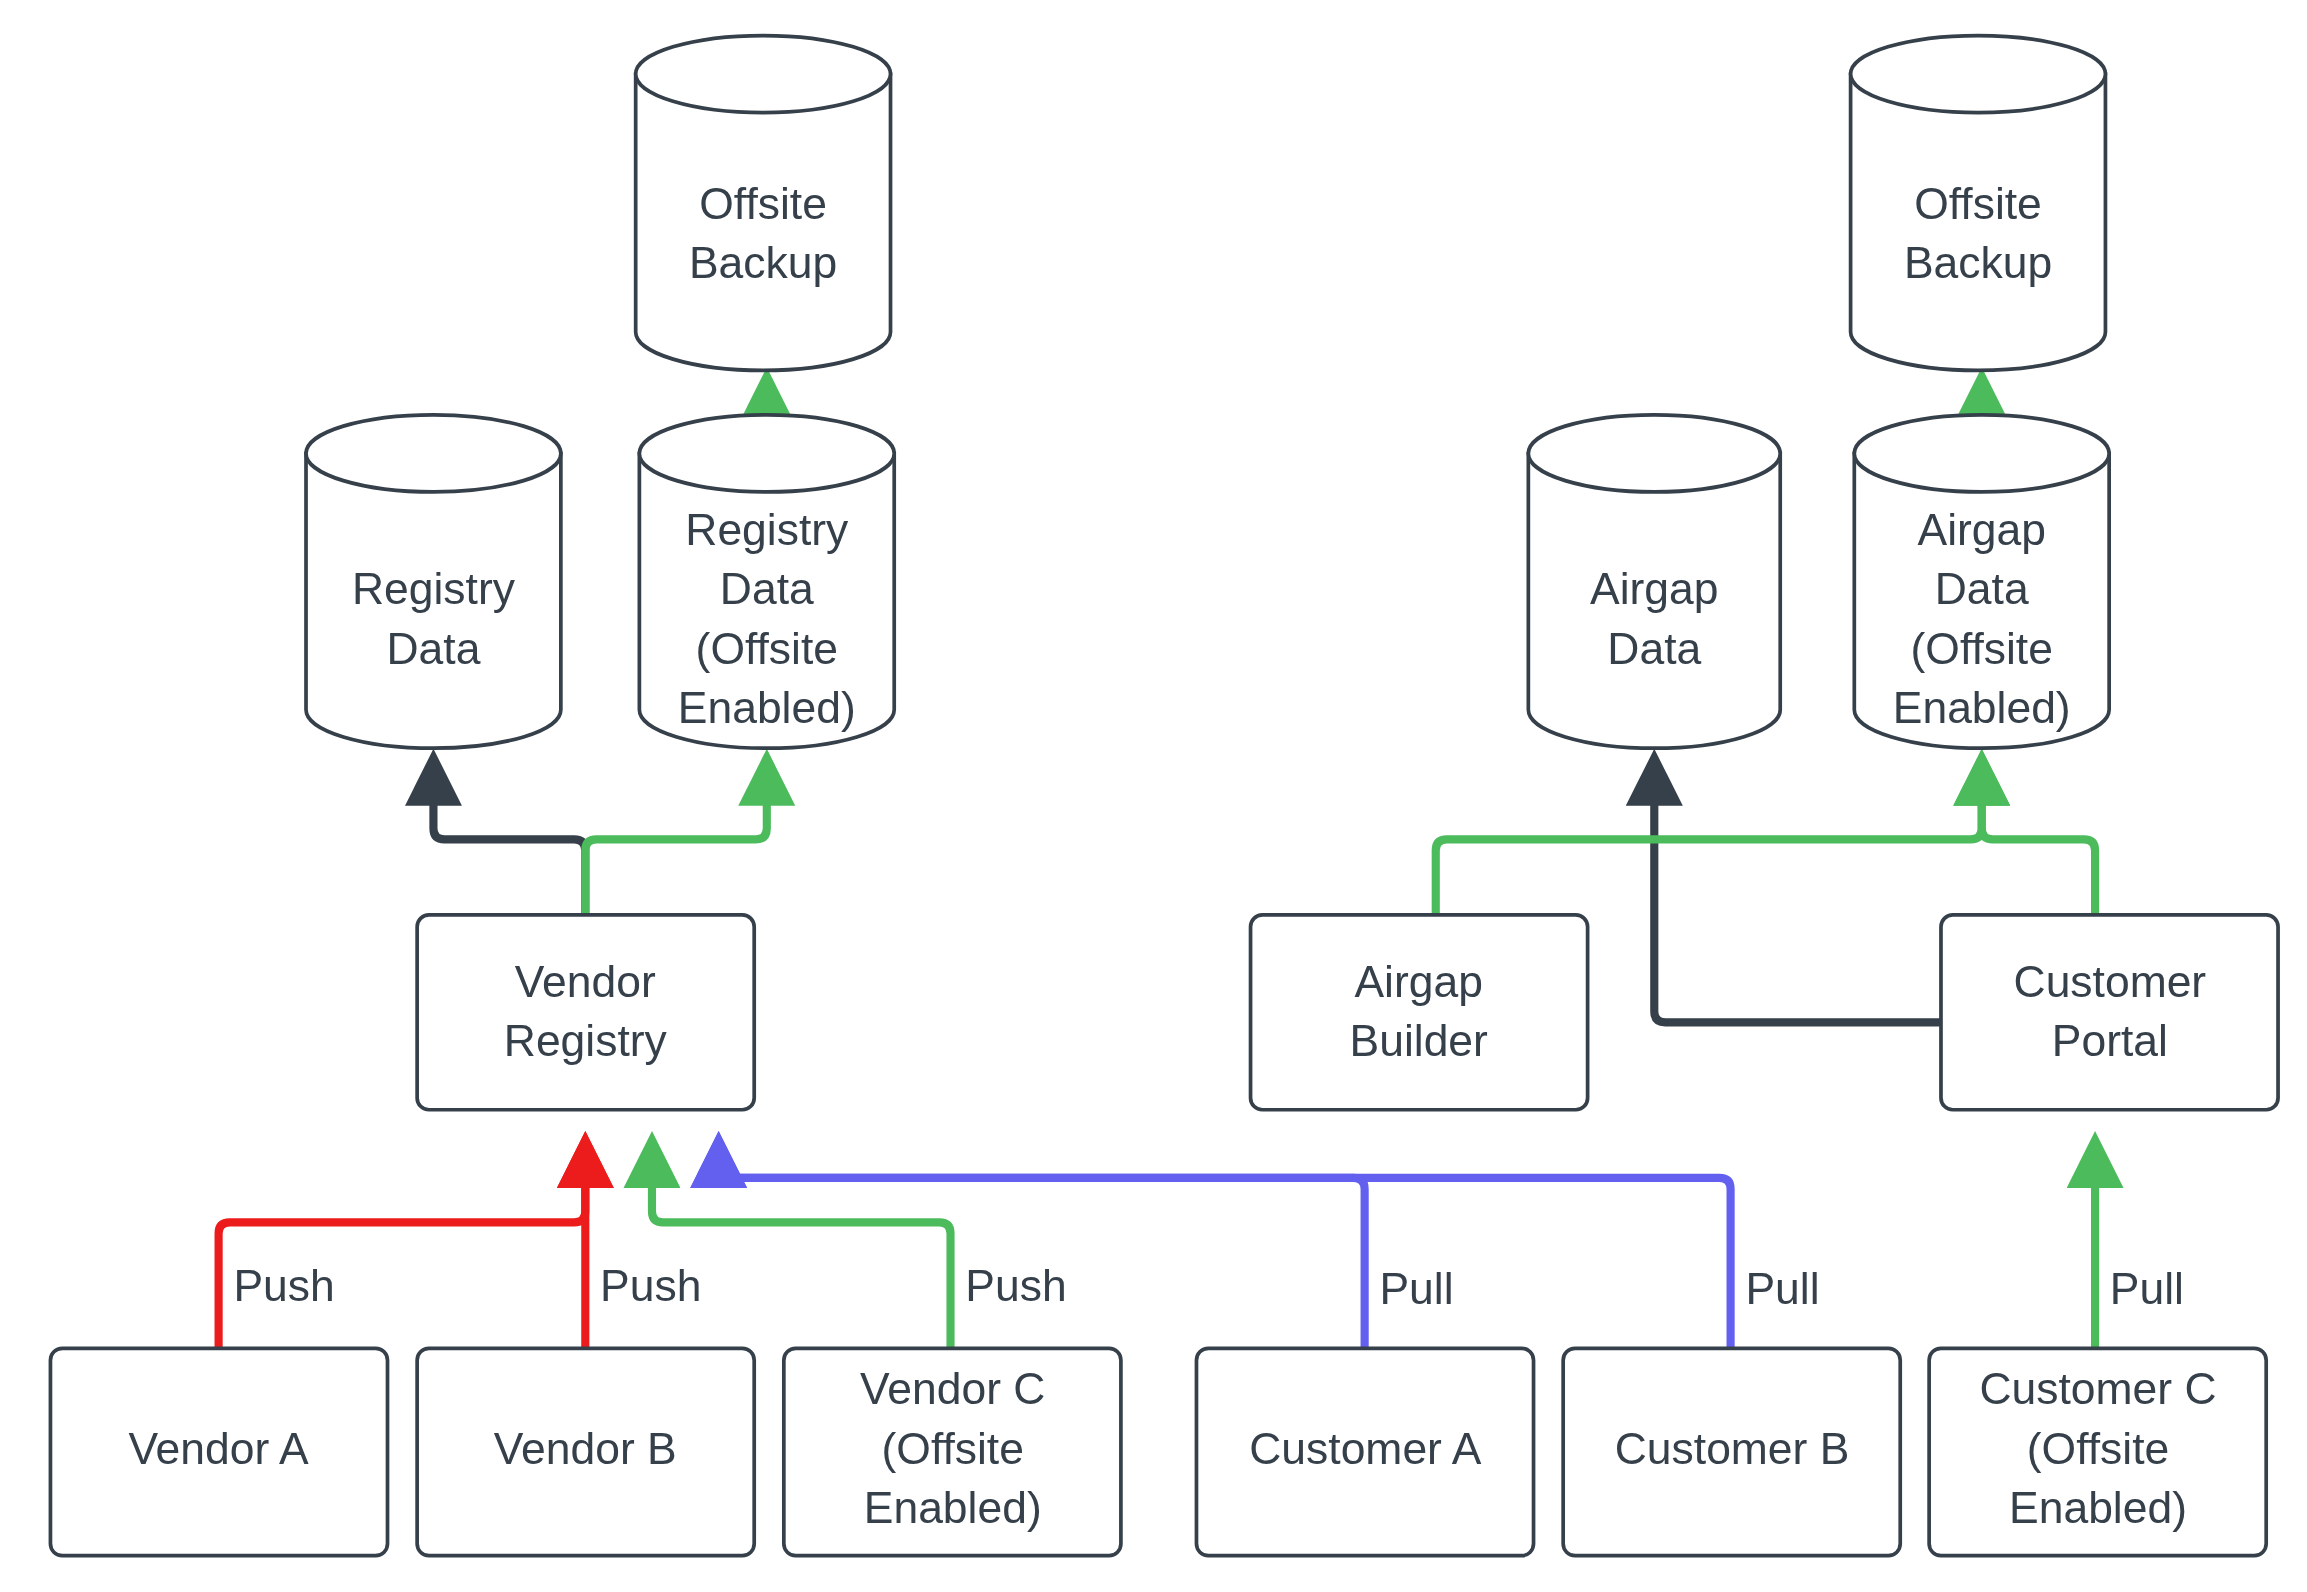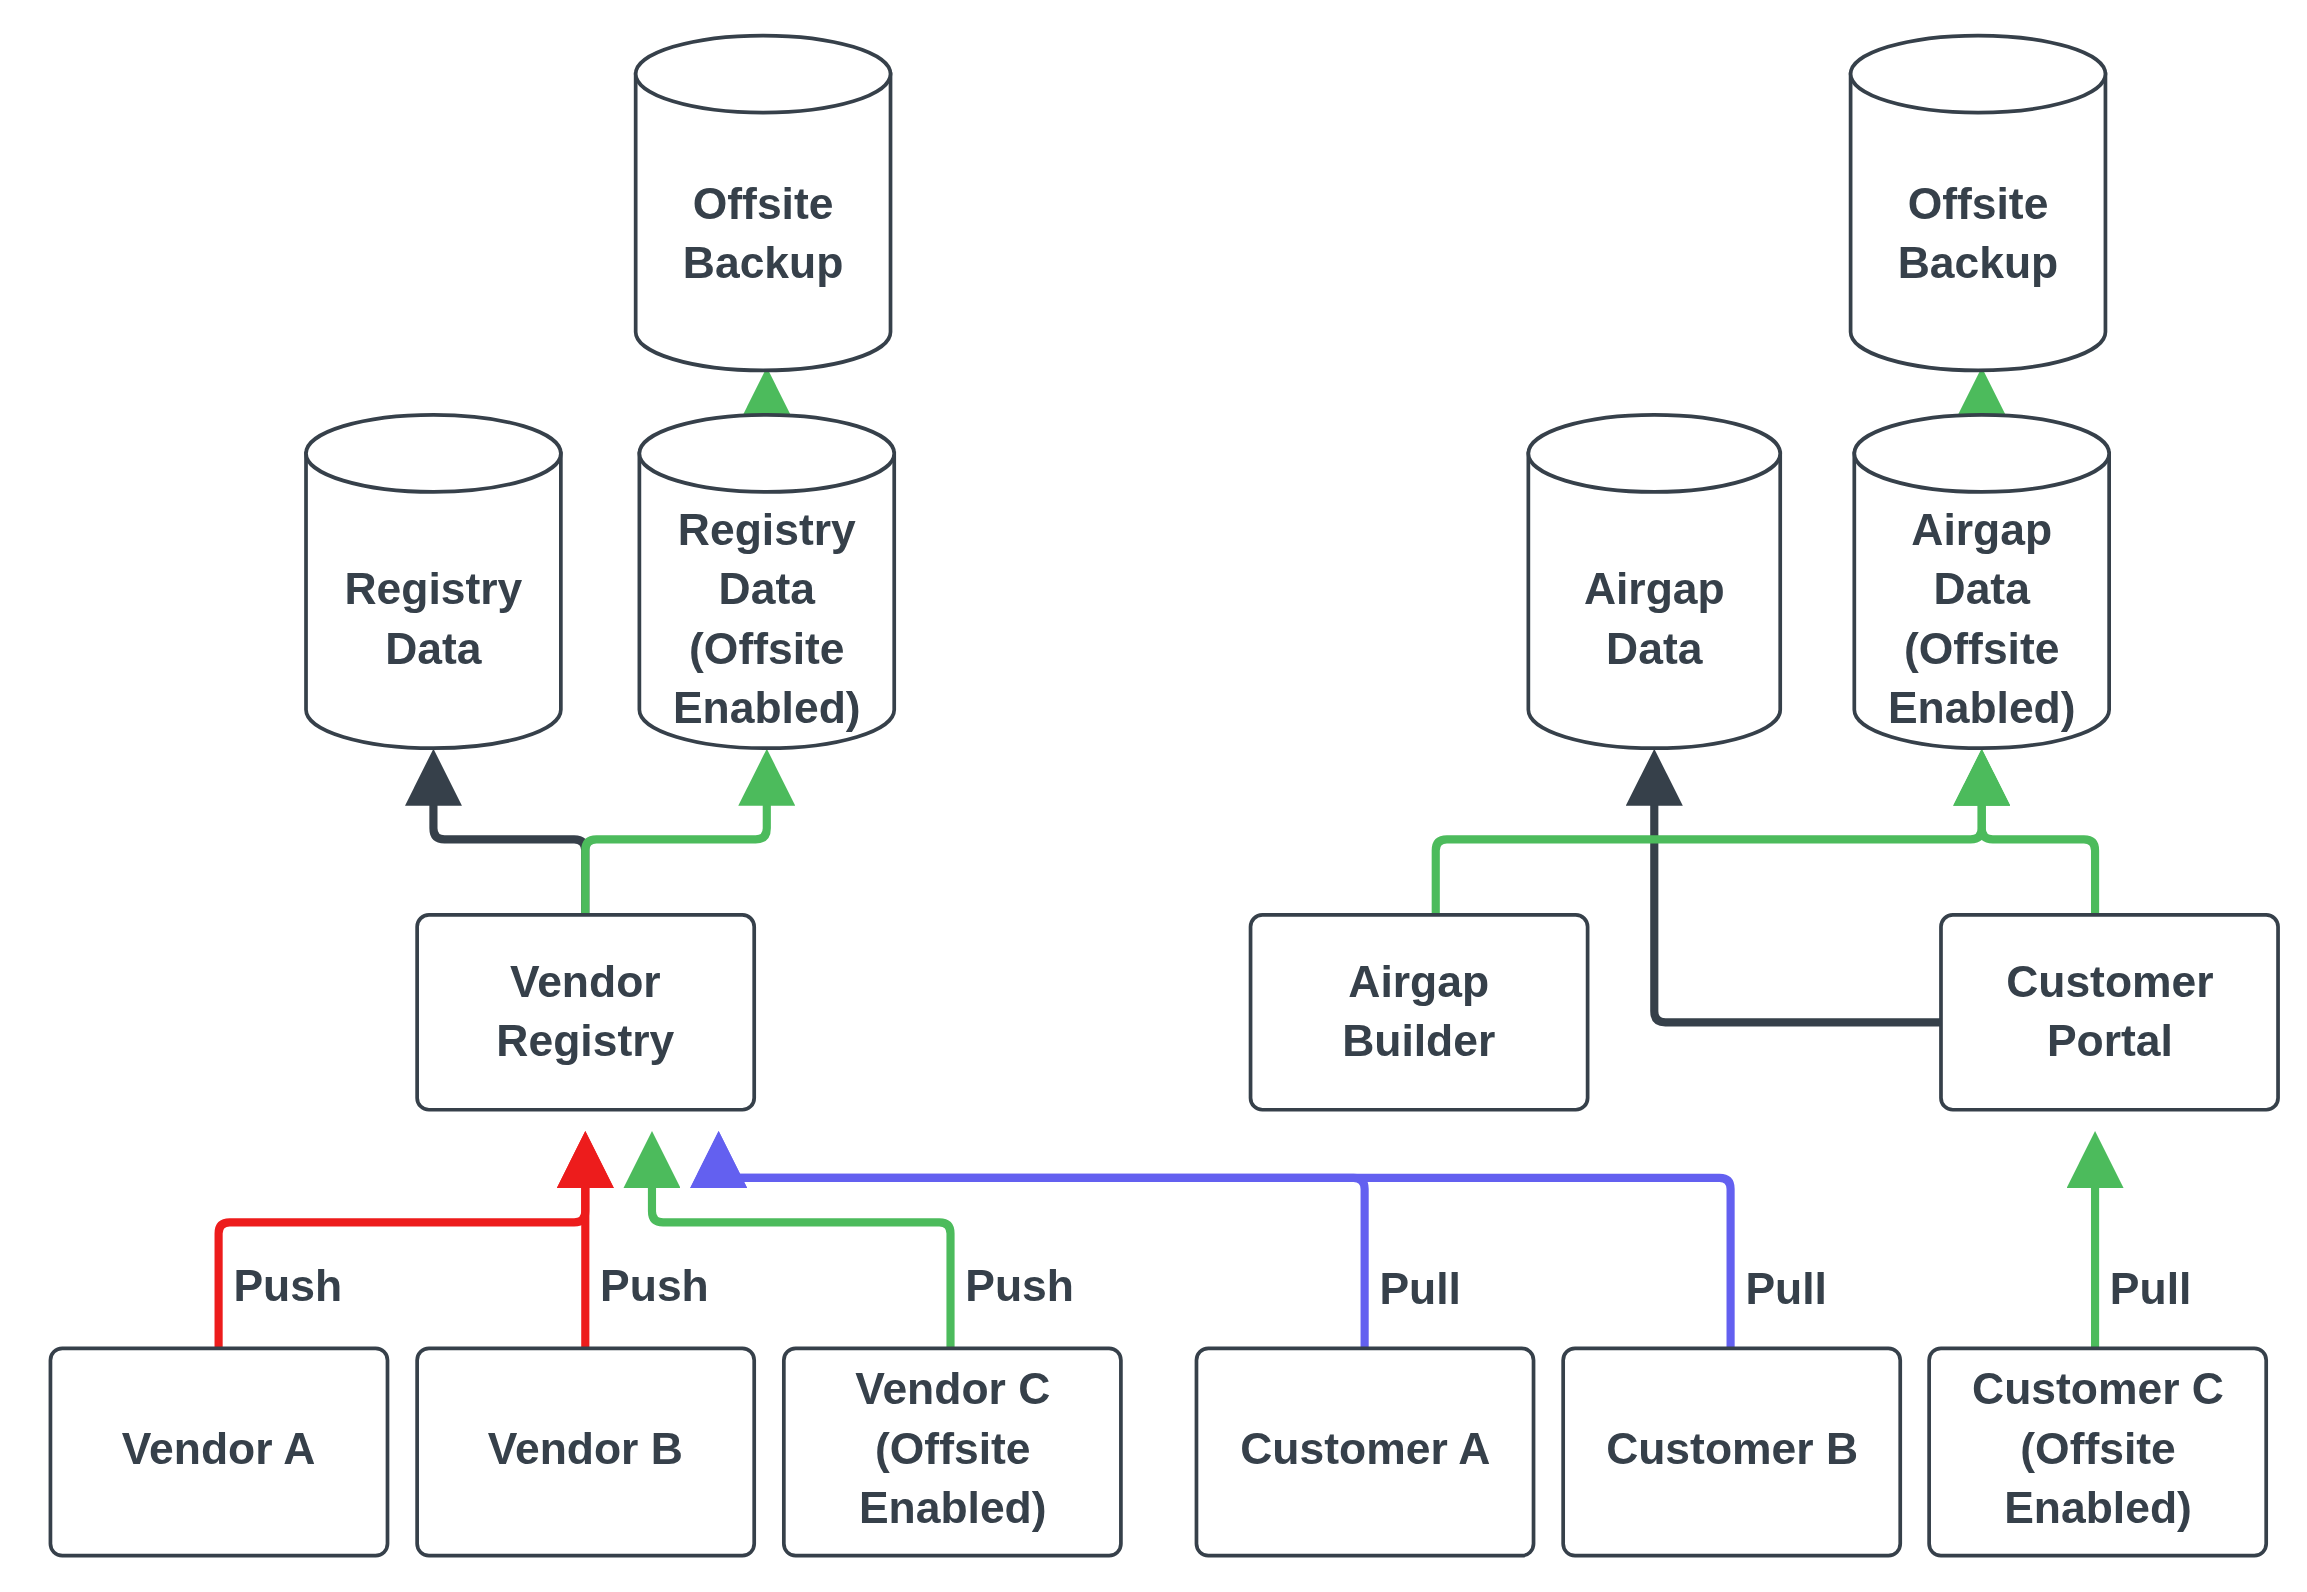--- a/index.html
+++ b/index.html
@@ -9,21 +9,20 @@
   }
   body {
     font-family: "Liberation Sans", sans-serif;
   }
   #diagram-root {
     position: relative;
     width: 2307px;
     height: 1592px;
     background: #ffffff;
     overflow: hidden;
-    font-weight: bold;
   }
   svg#diagram-canvas {
     position: absolute;
     top: 0; left: 0;
     width: 2307px;
     height: 1592px;
   }
   .node-shape {
     fill: #ffffff;
     stroke: #36404a;

